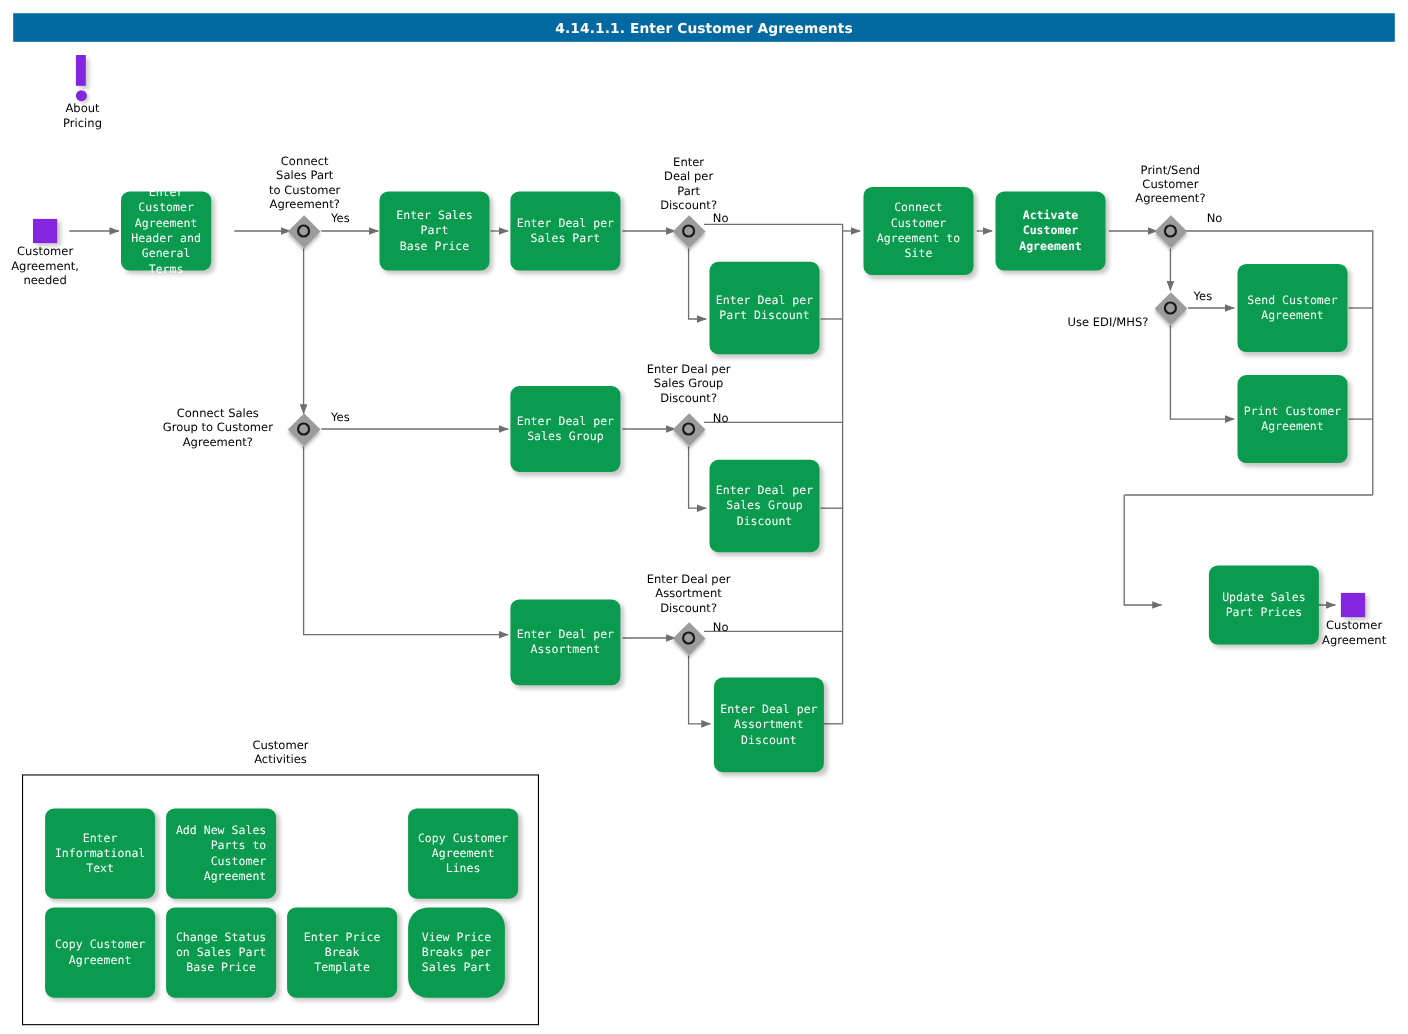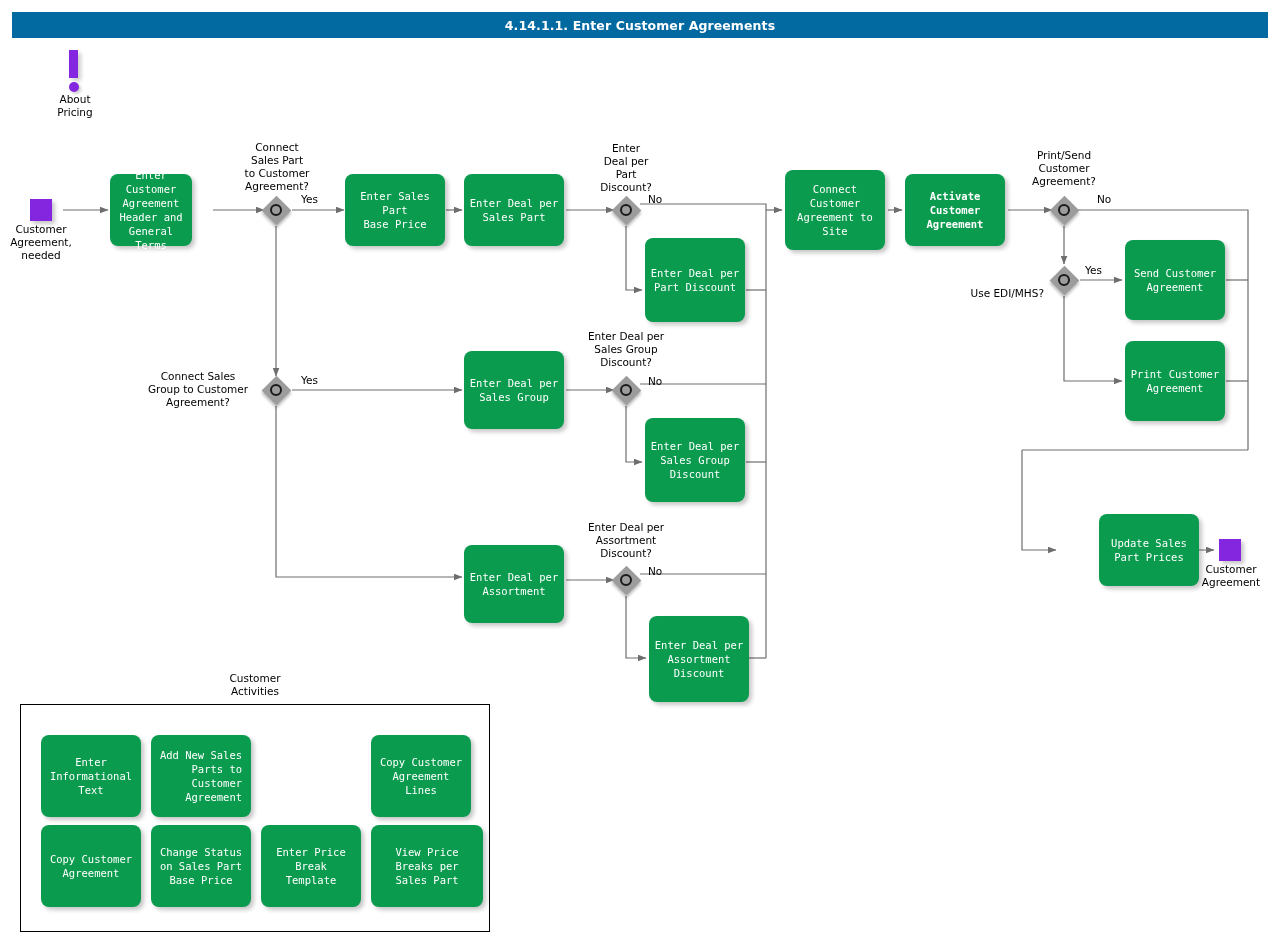--- a/index.html
+++ b/index.html
@@ -276,16 +276,16 @@
   <div class="box" style="left:350px;top:30px;width:100px;height:82px;">Copy Customer
 Agreement Lines</div>
 
   <div class="box" style="left:20px;top:120px;width:100px;height:82px;">Copy Customer
 Agreement</div>
   <div class="box" style="left:130px;top:120px;width:100px;height:82px;">Change Status
 on Sales Part
 Base Price</div>
   <div class="box" style="left:240px;top:120px;width:100px;height:82px;">Enter Price Break
 Template</div>
-  <div class="box" style="left:350px;top:120px;width:112px;height:82px;">View Price
+  <div class="box" style="left:350px;top:120px;width:88px;height:82px;border-radius:18px;">View Price
 Breaks per
 Sales Part</div>
 </div>
 
 </body></html>

